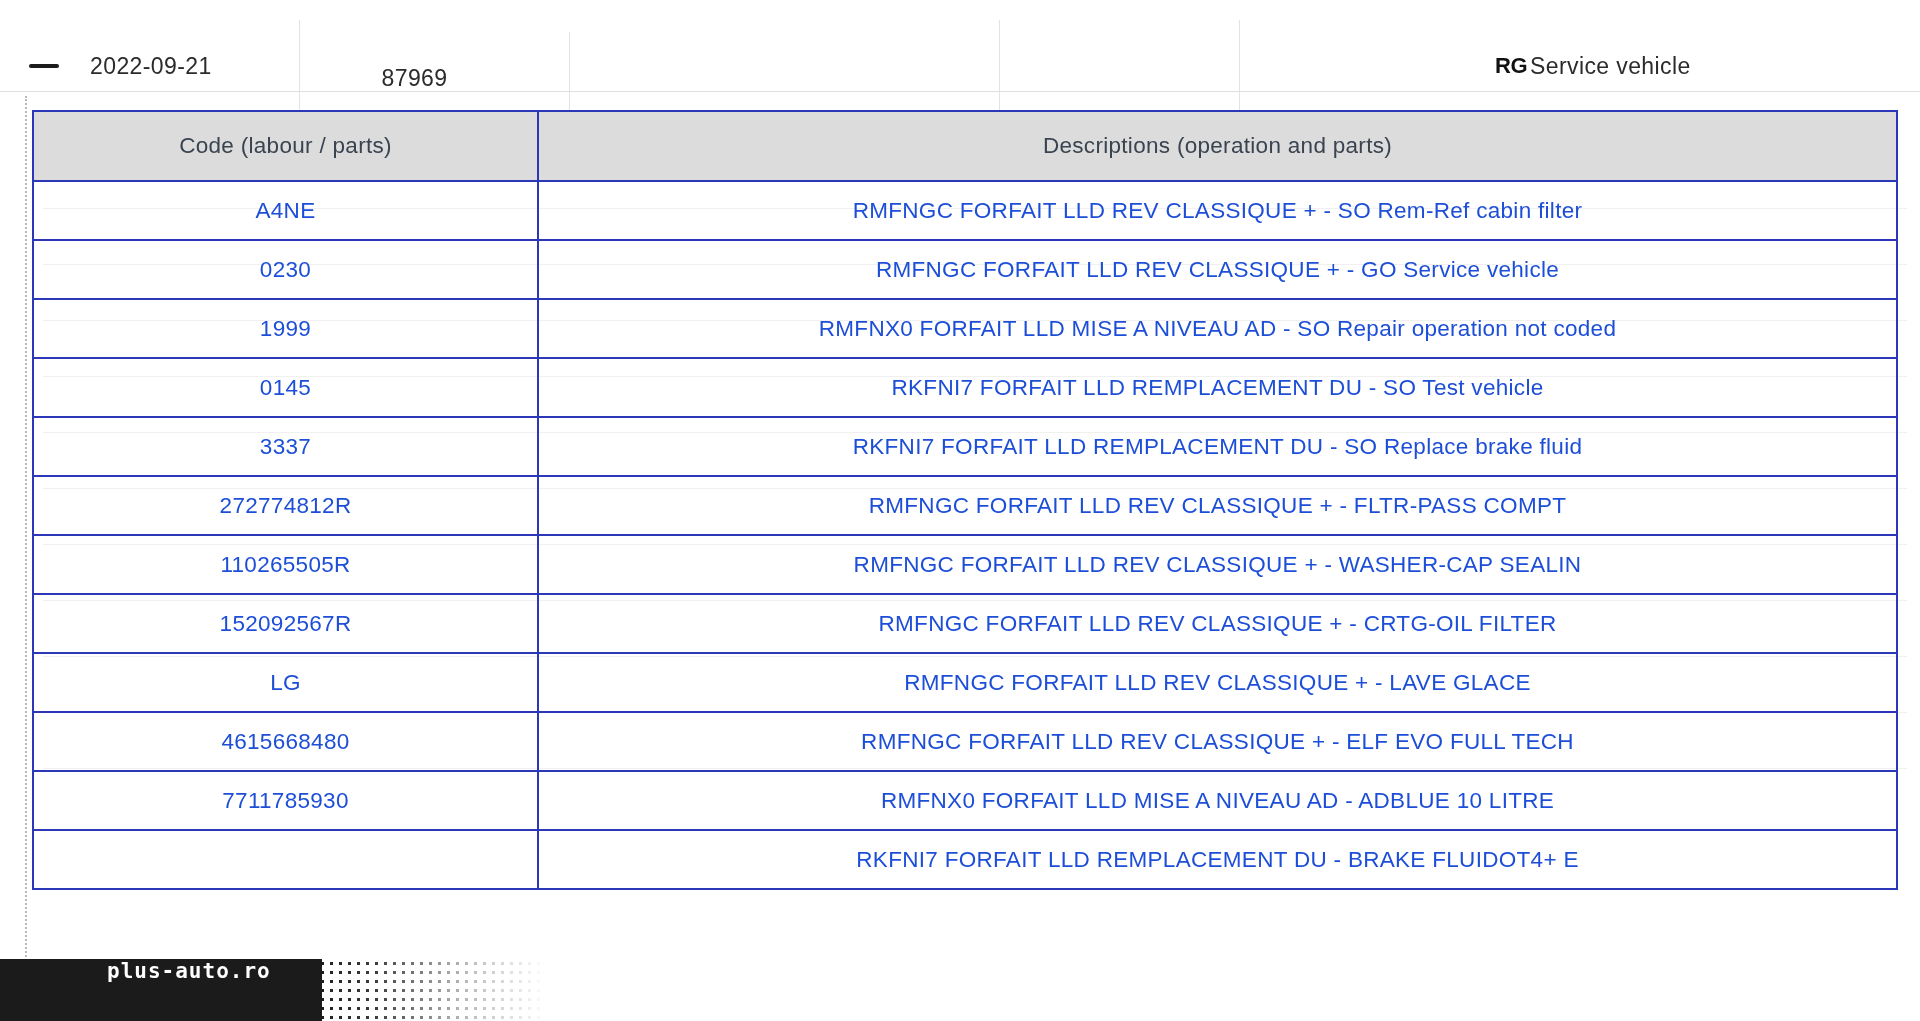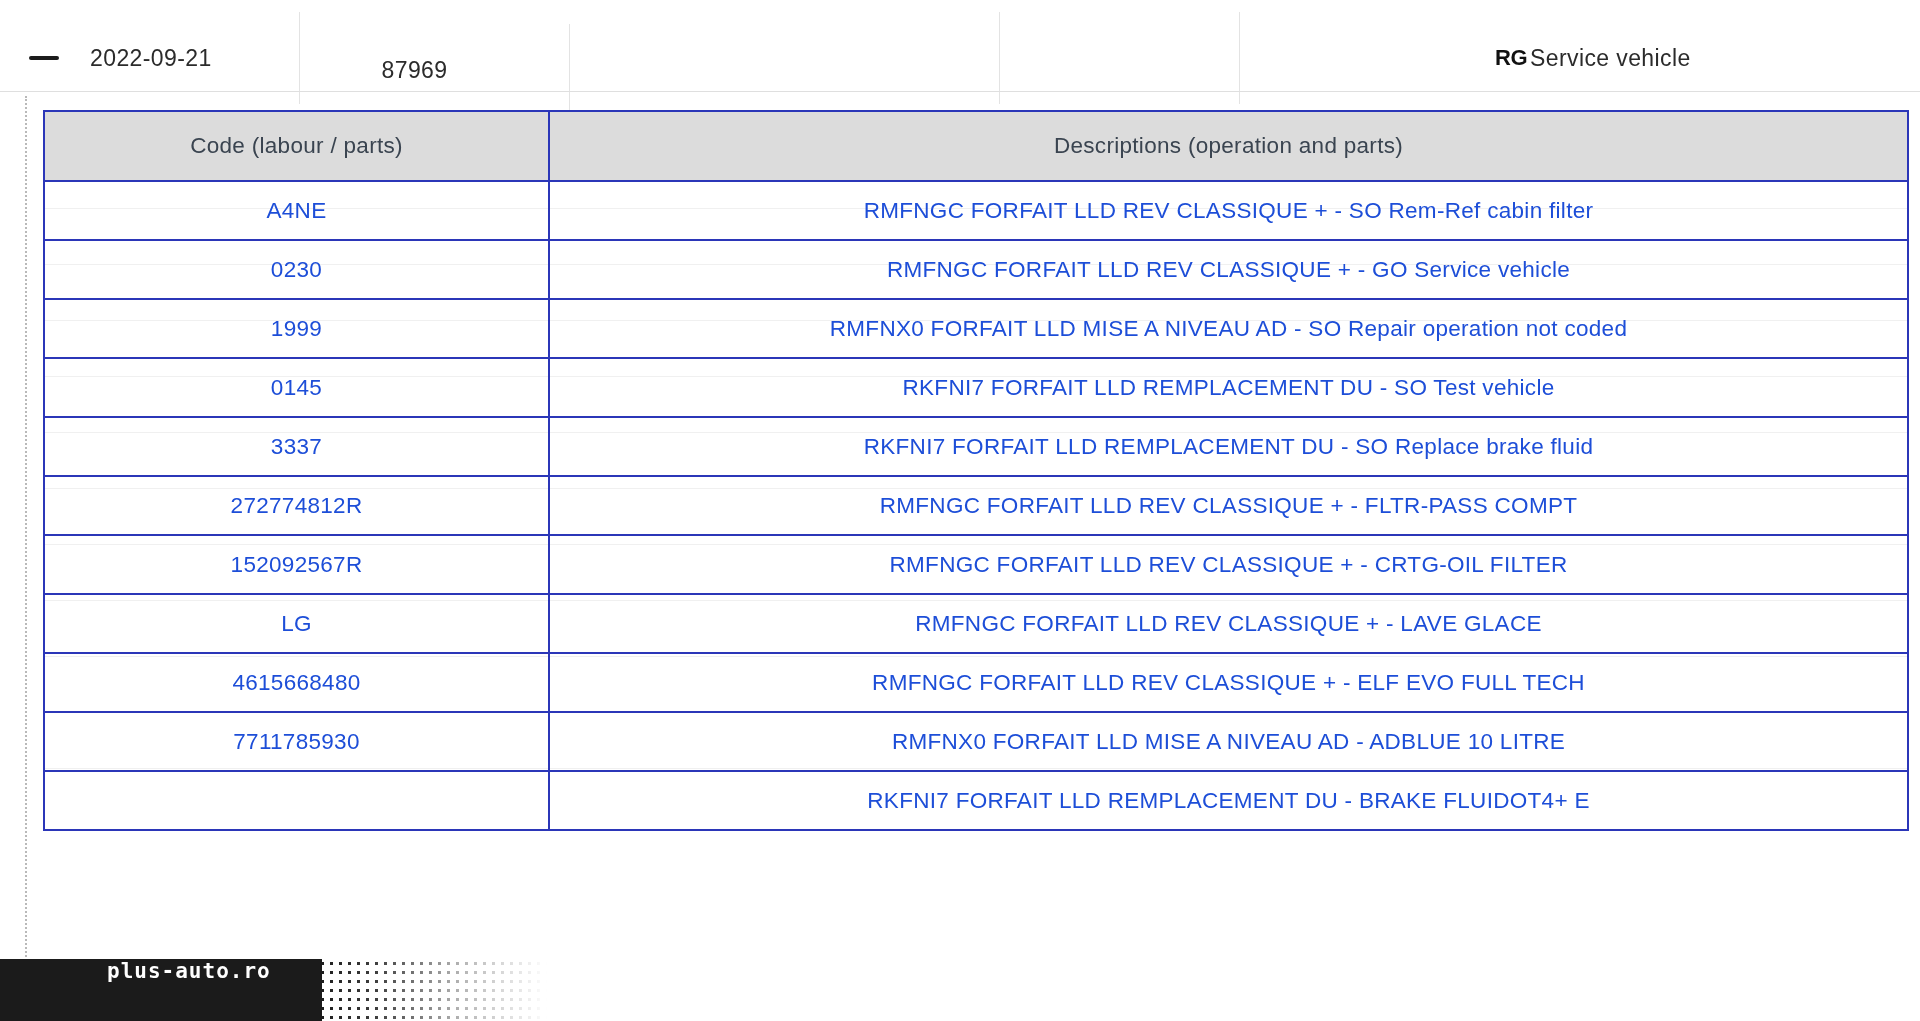--- a/index.html
+++ b/index.html
@@ -16,21 +16,21 @@
     position: relative;
     width: 1920px;
     height: 1021px;
     background: #ffffff;
   }
 
   
   .top-row {
     position: absolute;
     left: 0;
-    top: 0;
+    top: 8px;
     width: 1920px;
     height: 116px;
     display: flex;
     align-items: center;
     background: #ffffff;
     box-sizing: border-box;
   }
 
   .top-cell {
     height: 92px;
@@ -105,21 +105,21 @@
     left: 25px;
     top: 96px;
     width: 0;
     height: 925px;
     border-left: 2px dotted #b9b9b9;
   }
 
   
   .tbl-wrap {
     position: absolute;
-    left: 43px;
+    left: 32px;
     top: 110px;
     width: 1864px;
   }
 
   table.parts {
     border-collapse: collapse;
     width: 1864px;
     table-layout: fixed;
   }
 
@@ -258,20 +258,24 @@
         </tr>
         <tr>
           <td>3337</td>
           <td>RKFNI7 FORFAIT LLD REMPLACEMENT DU - SO Replace brake fluid</td>
         </tr>
         <tr>
           <td>272774812R</td>
           <td>RMFNGC FORFAIT LLD REV CLASSIQUE + - FLTR-PASS COMPT</td>
         </tr>
         <tr>
+          <td>110265505R</td>
+          <td>RMFNGC FORFAIT LLD REV CLASSIQUE + - WASHER-CAP SEALIN</td>
+        </tr>
+        <tr>
           <td>152092567R</td>
           <td>RMFNGC FORFAIT LLD REV CLASSIQUE + - CRTG-OIL FILTER</td>
         </tr>
         <tr>
           <td>LG</td>
           <td>RMFNGC FORFAIT LLD REV CLASSIQUE + - LAVE GLACE</td>
         </tr>
         <tr>
           <td>4615668480</td>
           <td>RMFNGC FORFAIT LLD REV CLASSIQUE + - ELF EVO FULL TECH</td>

